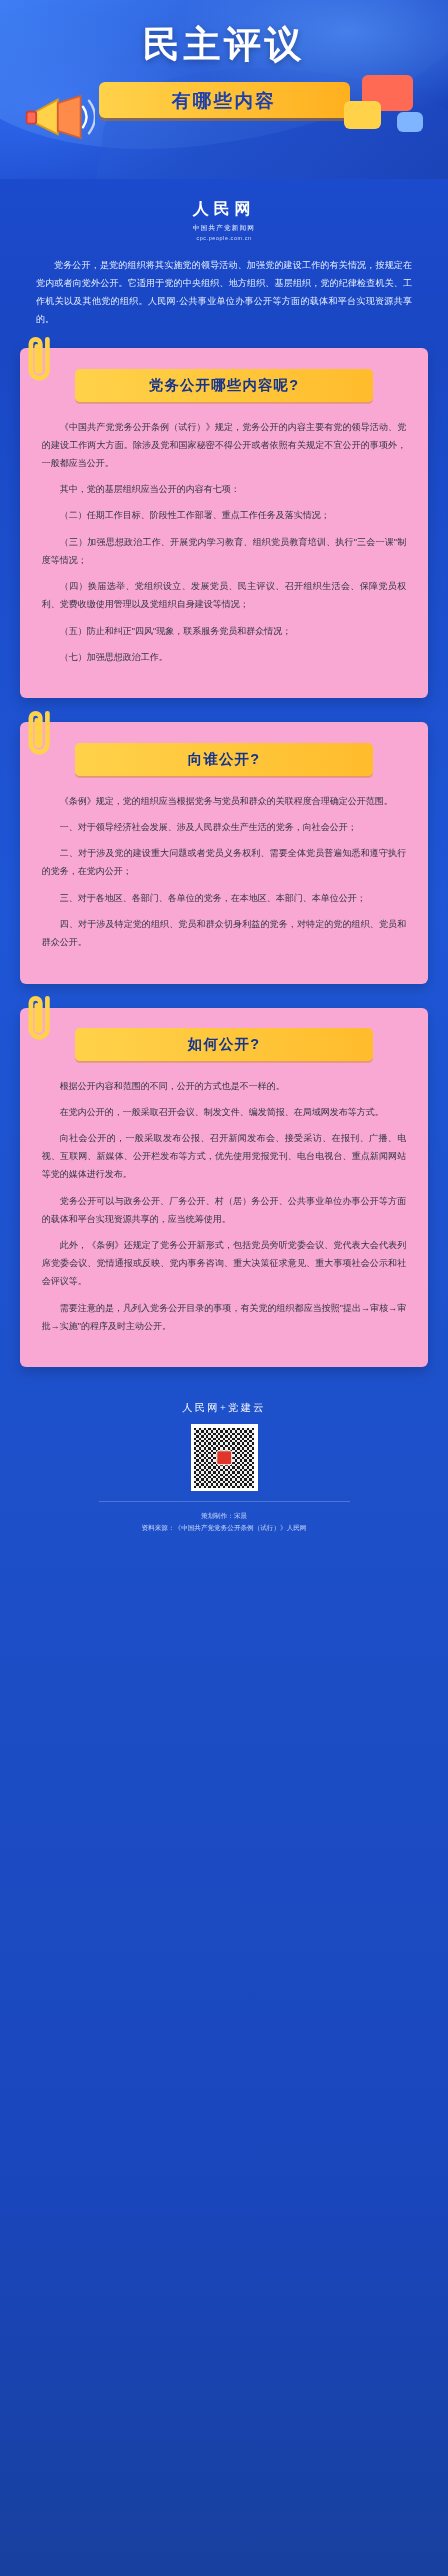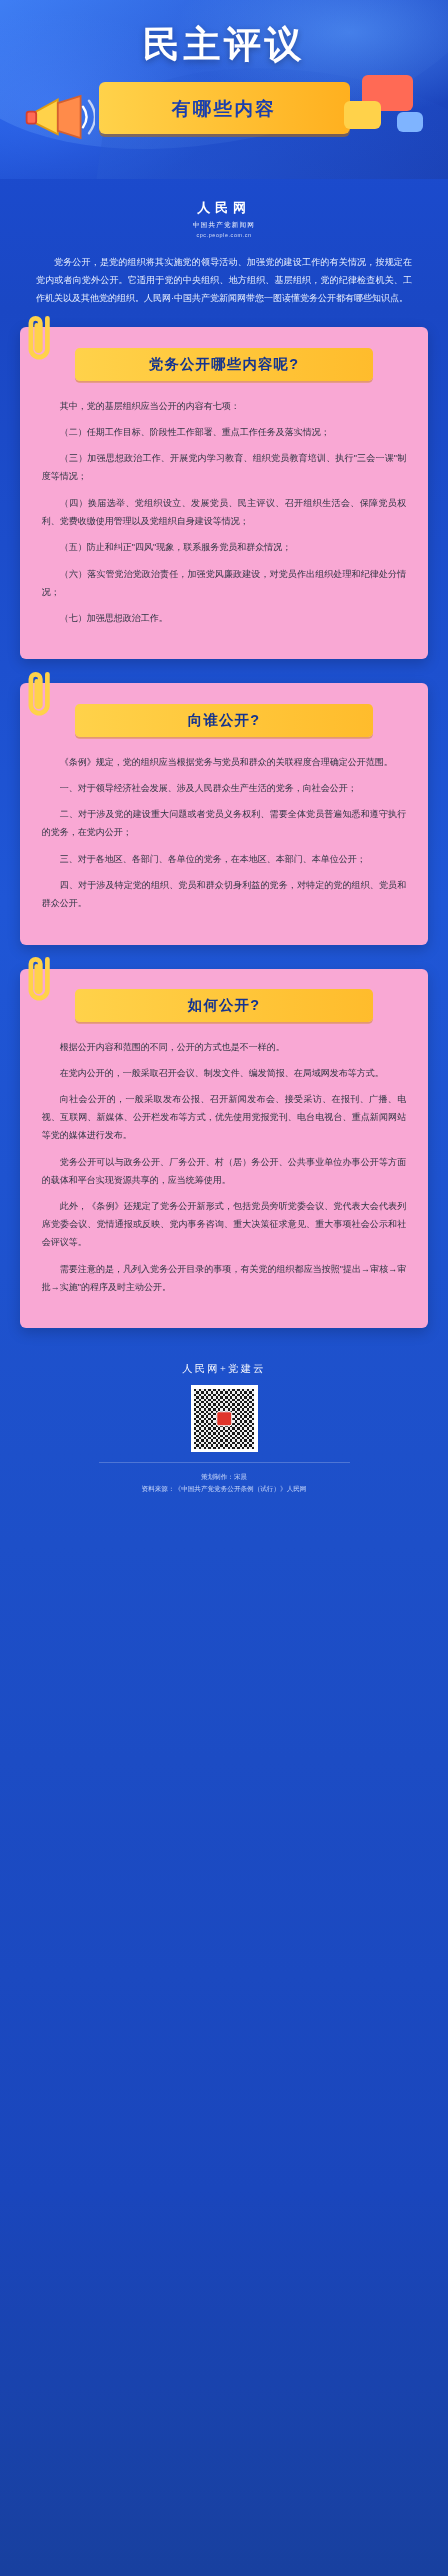--- a/index.html
+++ b/index.html
@@ -48,21 +48,21 @@
     color: #fff;
     font-size: 37px;
     font-weight: bold;
     letter-spacing: 3.6px;
     text-shadow: 0 2.4px 6px rgba(0,0,0,0.30);
   }
   .hero-sub-wrap {
     position: relative;
     margin: 12px auto 0;
     width: 251px;
-    height: 52px;
+    height: 36px;
   }
   .hero-sub {
     position: absolute;
     inset: 0;
     background: linear-gradient(90deg, #ffd24a 0%, #ffb01f 100%);
     border-radius: 6px;
     box-shadow: 0 3px 0 rgba(190,110,0,0.55);
     display: flex;
     align-items: center;
     justify-content: center;
@@ -88,21 +88,21 @@
   .bubble.b2 { width: 37px; height: 27.5px; background: #ffd24a; right: 42px; top: 26px; }
   .bubble.b3 { width: 26px; height: 20.3px; background: #7fb4ff; right: 0px; top: 37px; }
 
   .brand {
     position: relative;
     text-align: center;
     margin-top: 20.3px;
     color: #fff;
   }
   .brand .cn {
-    font-size: 13px;
+    font-size: 16px;
     font-weight: bold;
     letter-spacing: 4.8px;
     font-family: "Liberation Serif", "DejaVu Serif", serif;
   }
   .brand .cn2 {
     margin-top: 3.6px;
     font-size: 6.6px;
     letter-spacing: 1.2px;
     opacity: .95;
   }
@@ -239,37 +239,37 @@
   </div>
 </div>
 
 <div class="brand">
   <div class="cn">人民网</div>
   <div class="cn2">中国共产党新闻网</div>
   <div class="en">cpc.people.com.cn</div>
 </div>
 
 <div class="intro">
-  <p>党务公开，是党的组织将其实施党的领导活动、加强党的建设工作的有关情况，按规定在党内或者向党外公开。它适用于党的中央组织、地方组织、基层组织，党的纪律检查机关、工作机关以及其他党的组织。人民网·中国共产党新闻网带您一图读懂党务公开都有哪些知识点。</p>
+  <p>党务公开，是党的组织将其实施党的领导活动、加强党的建设工作的有关情况，按规定在党内或者向党外公开。它适用于党的中央组织、地方组织、基层组织，党的纪律检查机关、工作机关以及其他党的组织。人民网·公共事业单位办事公开等方面的载体和平台实现资源共享的。</p>
 </div>
 
 <div class="card-wrap">
   <div class="clip">
     <svg viewBox="0 0 56 92" width="33" height="55">
       <path d="M38 10 v52 a14 14 0 0 1 -28 0 v-44 a8 8 0 0 1 16 0 v44 a3 3 0 0 1 -6 0 v-40" fill="none" stroke="#ffd24a" stroke-width="8" stroke-linecap="round"></path>
     </svg>
   </div>
   <div class="card">
     <div class="card-title">党务公开哪些内容呢?</div>
+    <p>《中国共产党党务公开条例（试行）》规定，党务公开的内容主要有党的领导活动、党的建设工作两大方面。除涉及党和国家秘密不得公开或者依照有关规定不宜公开的事项外，一般都应当公开。</p>
     <p>其中，党的基层组织应当公开的内容有七项：</p>
     <p>（二）任期工作目标、阶段性工作部署、重点工作任务及落实情况；</p>
     <p>（三）加强思想政治工作、开展党内学习教育、组织党员教育培训、执行"三会一课"制度等情况；</p>
     <p>（四）换届选举、党组织设立、发展党员、民主评议、召开组织生活会、保障党员权利、党费收缴使用管理以及党组织自身建设等情况；</p>
     <p>（五）防止和纠正"四风"现象，联系服务党员和群众情况；</p>
-    <p>（六）落实管党治党政治责任，加强党风廉政建设，对党员作出组织处理和纪律处分情况；</p>
     <p>（七）加强思想政治工作。</p>
   </div>
 </div>
 
 <div class="card-wrap">
   <div class="clip">
     <svg viewBox="0 0 56 92" width="33" height="55">
       <path d="M38 10 v52 a14 14 0 0 1 -28 0 v-44 a8 8 0 0 1 16 0 v44 a3 3 0 0 1 -6 0 v-40" fill="none" stroke="#ffd24a" stroke-width="8" stroke-linecap="round"></path>
     </svg>
   </div>

